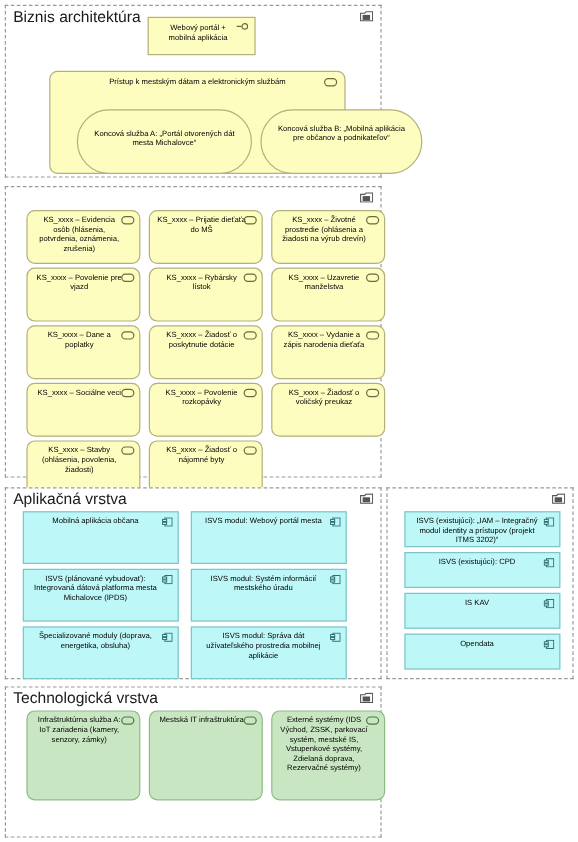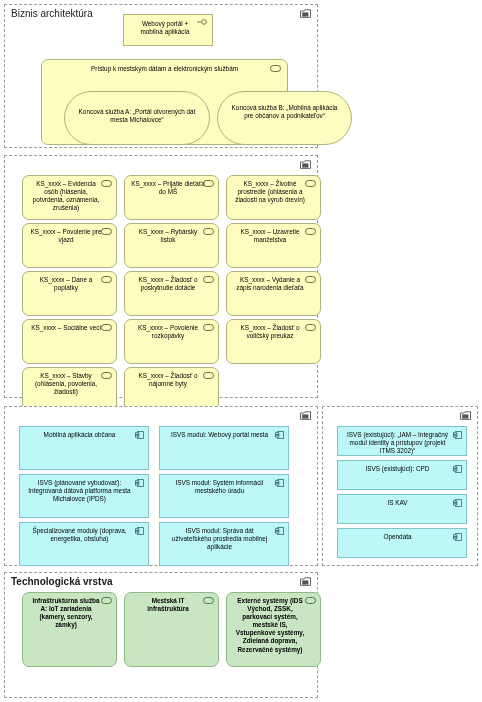--- a/index.html
+++ b/index.html
@@ -22,21 +22,21 @@
     border: 1px dashed #9a9a9a;
     box-sizing: border-box;
     background: #ffffff;
   }
   .group-header {
     position: absolute;
     top: 3px;
     left: 6px;
     right: 16px;
     height: 12px;
-    font-size: 10px;
+    font-size: 13px;
     line-height: 12px;
     color: #1a1a1a;
     white-space: nowrap;
   }
   .folder-icon {
     position: absolute;
     top: 4px;
     right: 6px;
     width: 11px;
     height: 9px;
@@ -187,20 +187,21 @@
         <div class="ico ico-service"></div>
       </div>
       <div class="el " style="left: 119px; top: 211px; width: 95px; height: 45px; padding: 4px 13px 3px 6px;">
         <span class="txt">KS_xxxx – Žiadosť o nájomné byty</span>
         <div class="ico ico-service"></div>
       </div>
     </div>
 </div>
 
 <div class="group" style="left:4px; top:406px; width:314px; height:160px;">
+  <div class="group-header">Aplikačná vrstva</div>
   <svg class="folder-icon" viewBox="0 0 11 9">
     <path d="M0.5 2.0 L4.0 2.0 L5.0 0.8 L10.5 0.8 L10.5 8.4 L0.5 8.4 Z" fill="none" stroke="#555" stroke-width="0.9"></path>
     <rect x="2.2" y="3.4" width="6.2" height="4.2" fill="#555"></rect>
   </svg>
   <div id="app-grid">
       <div class="el app" style="left: 14px; top: 19px; width: 130px; height: 44px; padding: 4px 15px 3px 6px;">
         <span class="txt">Mobilná aplikácia občana</span>
         <svg class="ico ico-component" viewBox="0 0 9 8">
           <rect x="2.4" y="0.6" width="6.0" height="6.8" fill="none" stroke="#2d6d72" stroke-width="0.8"></rect>
           <rect x="0.5" y="1.8" width="3.4" height="1.8" fill="#bdf7f7" stroke="#2d6d72" stroke-width="0.8"></rect>
@@ -284,21 +285,21 @@
         <span class="txt">Opendata</span>
         <svg class="ico ico-component" viewBox="0 0 9 8">
           <rect x="2.4" y="0.6" width="6.0" height="6.8" fill="none" stroke="#2d6d72" stroke-width="0.8"></rect>
           <rect x="0.5" y="1.8" width="3.4" height="1.8" fill="#bdf7f7" stroke="#2d6d72" stroke-width="0.8"></rect>
           <rect x="0.5" y="4.2" width="3.4" height="1.8" fill="#bdf7f7" stroke="#2d6d72" stroke-width="0.8"></rect>
         </svg>
       </div>
     </div>
 </div>
 
-<div class="group" style="left:4px; top:572px; width:314px; height:126px;font-weight:bold;">
+<div class="group" style="left:4px; top:572px; width:314px; height:126px;">
   <div class="group-header">Technologická vrstva</div>
   <svg class="folder-icon" viewBox="0 0 11 9">
     <path d="M0.5 2.0 L4.0 2.0 L5.0 0.8 L10.5 0.8 L10.5 8.4 L0.5 8.4 Z" fill="none" stroke="#555" stroke-width="0.9"></path>
     <rect x="2.2" y="3.4" width="6.2" height="4.2" fill="#555"></rect>
   </svg>
   <div id="tech-grid">
       <div class="el tech" style="left: 17px; top: 19px; width: 95px; height: 75px; padding: 4px 13px 3px 6px;">
         <span class="txt">Infraštruktúrna služba A: IoT zariadenia (kamery, senzory, zámky)</span>
         <div class="ico ico-service green"></div>
       </div>

